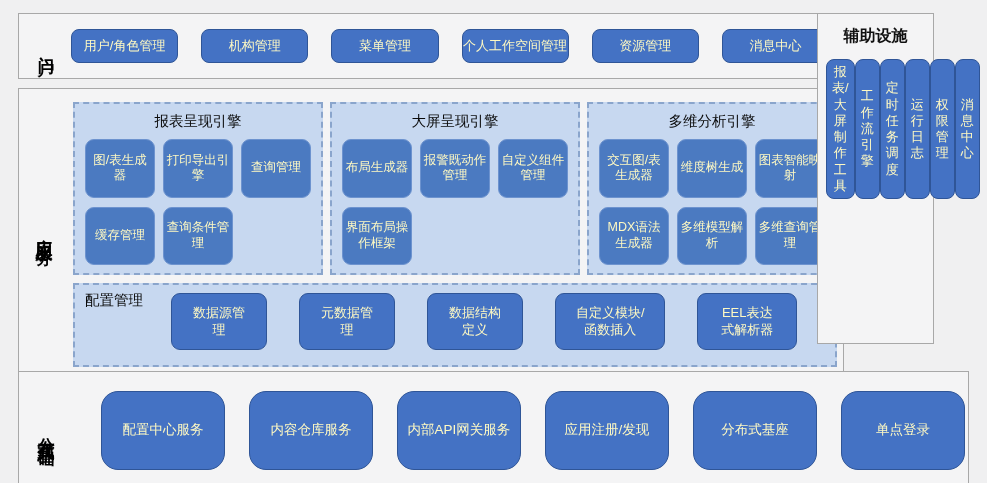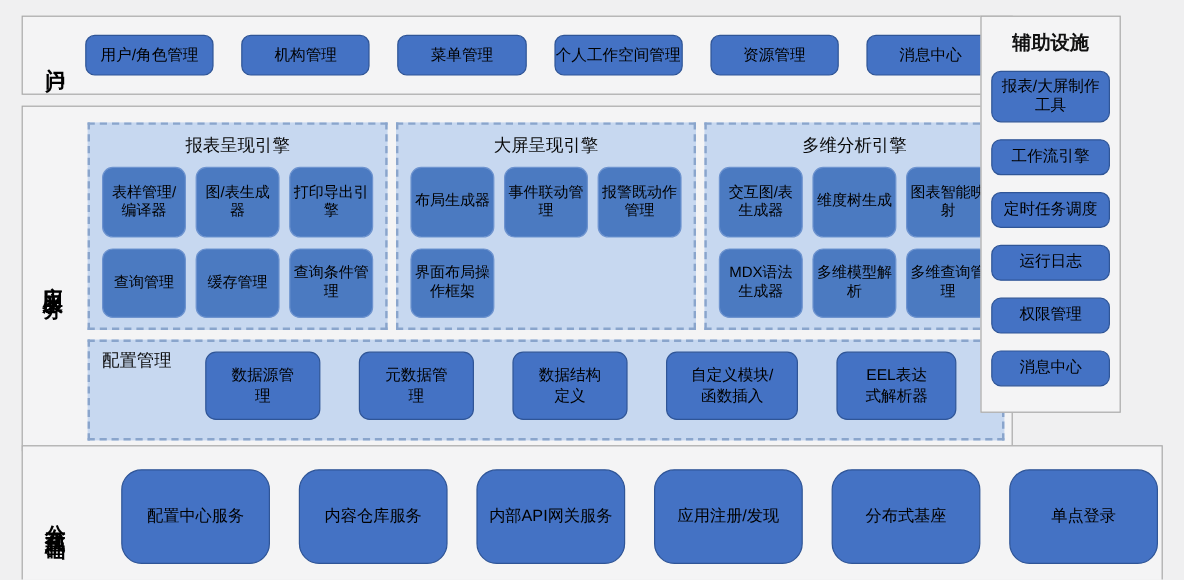--- a/index.html
+++ b/index.html
@@ -15,21 +15,21 @@
   }
   
   .v-label{
     writing-mode:vertical-rl;text-orientation:upright;
     font-weight:bold;font-size:17px;letter-spacing:3px;
     color:#000;display:flex;align-items:center;justify-content:center;
     flex:0 0 34px;
   }
   
   .btn{
-    background:#4472c4;color:#000000;
+    background:#4472c4;color:#fef9c3;
     border:1px solid #2f5597;border-radius:9px;
     display:flex;align-items:center;justify-content:center;
     text-align:center;line-height:1.25;box-sizing:border-box;
   }
   
   #portal{left:18px;top:13px;width:826px;height:66px;display:flex;align-items:center;padding:0 14px 0 10px;}
   .portal-buttons{flex:1;display:flex;gap:23px;padding-left:8px;}
   .portal-buttons .btn{flex:1;height:34px;font-size:13px;border-radius:8px;}
   
   #app{left:18px;top:88px;width:826px;height:288px;display:flex;padding:0 4px 0 8px;}
@@ -44,21 +44,21 @@
   .engine-grid .btn{
     min-height:44px;font-size:12.5px;padding:3px 2px;
     background:#4b7ac1;border:1px solid #6d93cf;
   }
   .config{height:84px;padding:3px 10px 10px;display:flex;flex-direction:row;}
   .config-row{display:flex;justify-content:space-between;align-items:center;flex:1;padding:0 28px;gap:32px;}
   .config-row .btn{font-size:13px;padding:11px 18px;min-width:96px;}
   
   #aux{left:817px;top:13px;width:117px;height:331px;display:flex;flex-direction:column;align-items:center;padding:8px 8px;}
   .aux-title{font-weight:bold;font-size:16px;margin:4px 0 12px;text-align:center;}
-  .aux-buttons{display:flex;flex-direction:column;gap:14px;width:100%;}
+  .aux-buttons{display:flex;width:100%;}
   .aux-buttons .btn{min-height:30px;font-size:13px;padding:4px 5px;border-radius:8px;}
   
   #dist{left:18px;top:371px;width:951px;height:119px;display:flex;align-items:center;padding:0 16px 0 10px;}
   .dist-buttons{flex:1;display:flex;justify-content:space-between;align-items:center;padding:0 24px 0 38px;gap:24px;}
   .dist-buttons .btn{width:124px;height:79px;border-radius:17px;font-size:13.5px;flex:0 0 auto;}
 </style>
 </head>
 <body>
 
 <div class="section" id="portal">
@@ -74,35 +74,34 @@
 </div>
 
 <div class="section" id="app">
   <div class="v-label">应用服务</div>
   <div class="app-content">
     <div class="engines">
 
       <div class="panel engine">
         <div class="panel-title">报表呈现引擎</div>
         <div class="engine-grid">
-          <div class="btn">表样管理/编译器</div>
           <div class="btn">图/表生成器</div>
           <div class="btn">打印导出引擎</div>
           <div class="btn">查询管理</div>
           <div class="btn">缓存管理</div>
           <div class="btn">查询条件管理</div>
         </div>
       </div>
 
       <div class="panel engine">
         <div class="panel-title">大屏呈现引擎</div>
         <div class="engine-grid">
           <div class="btn">布局生成器</div>
-          <div class="btn">事件联动管理</div>
           <div class="btn">报警既动作管理</div>
+          <div class="btn">自定义组件管理</div>
           <div class="btn">界面布局操作框架</div>
         </div>
       </div>
 
       <div class="panel engine">
         <div class="panel-title">多维分析引擎</div>
         <div class="engine-grid">
           <div class="btn">交互图/表生成器</div>
           <div class="btn">维度树生成</div>
           <div class="btn">图表智能映射</div>

